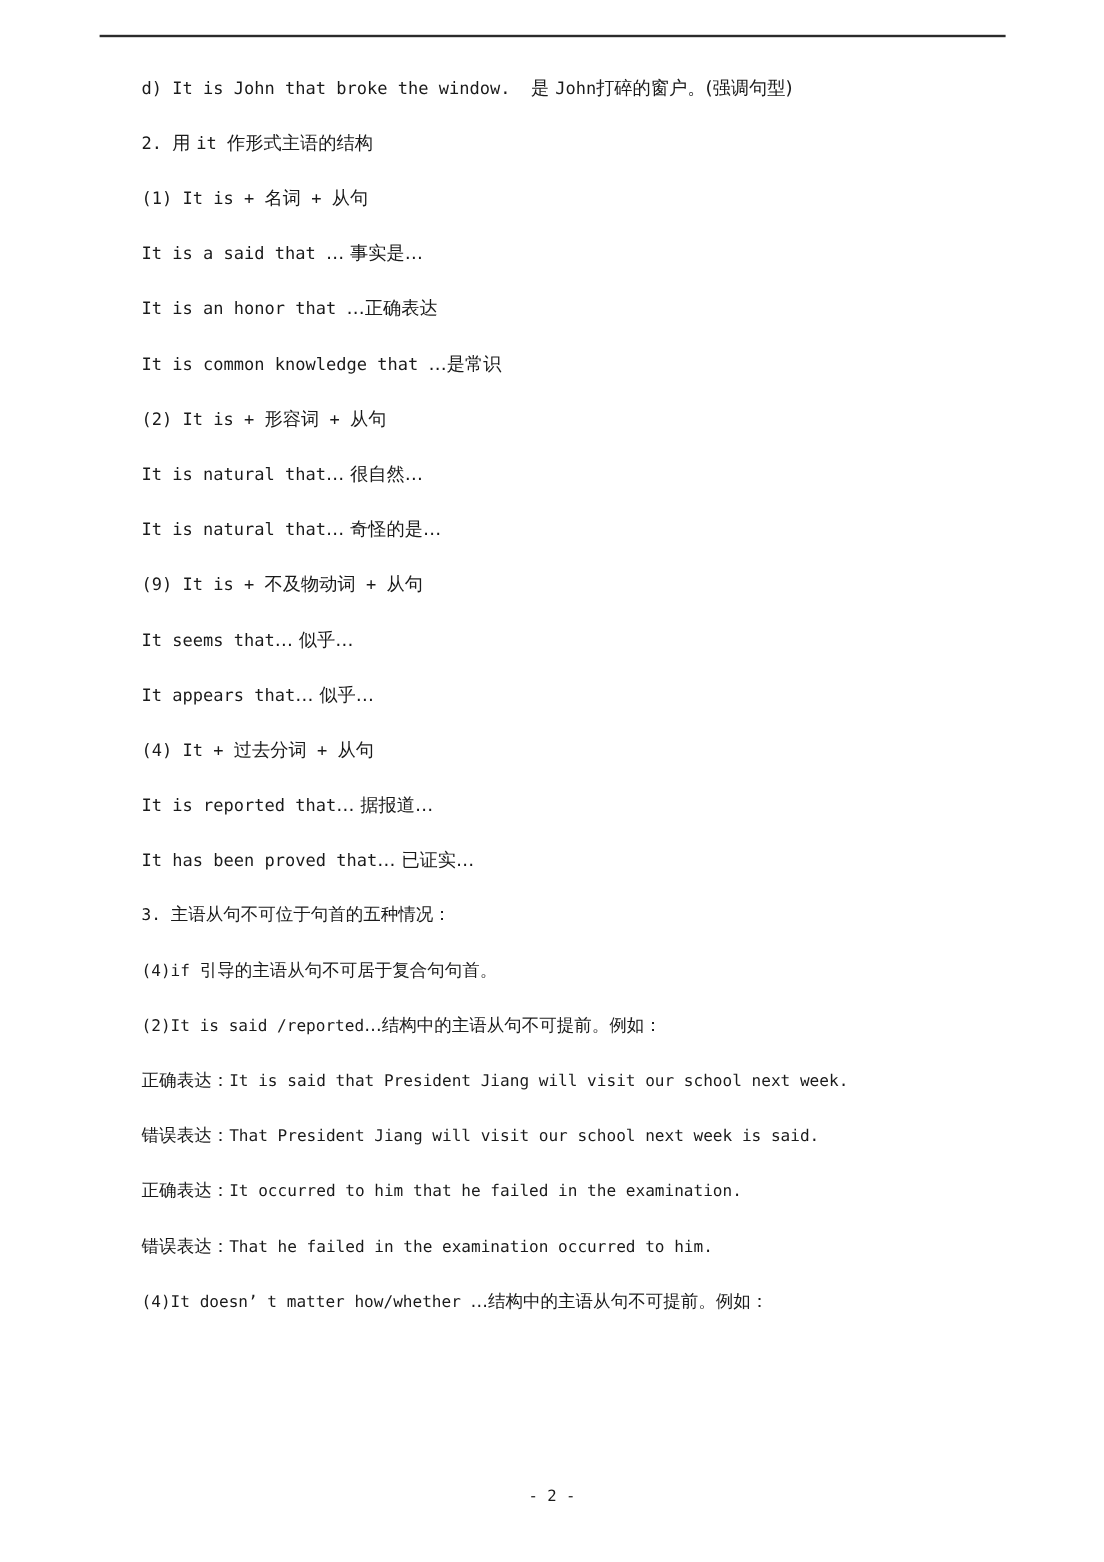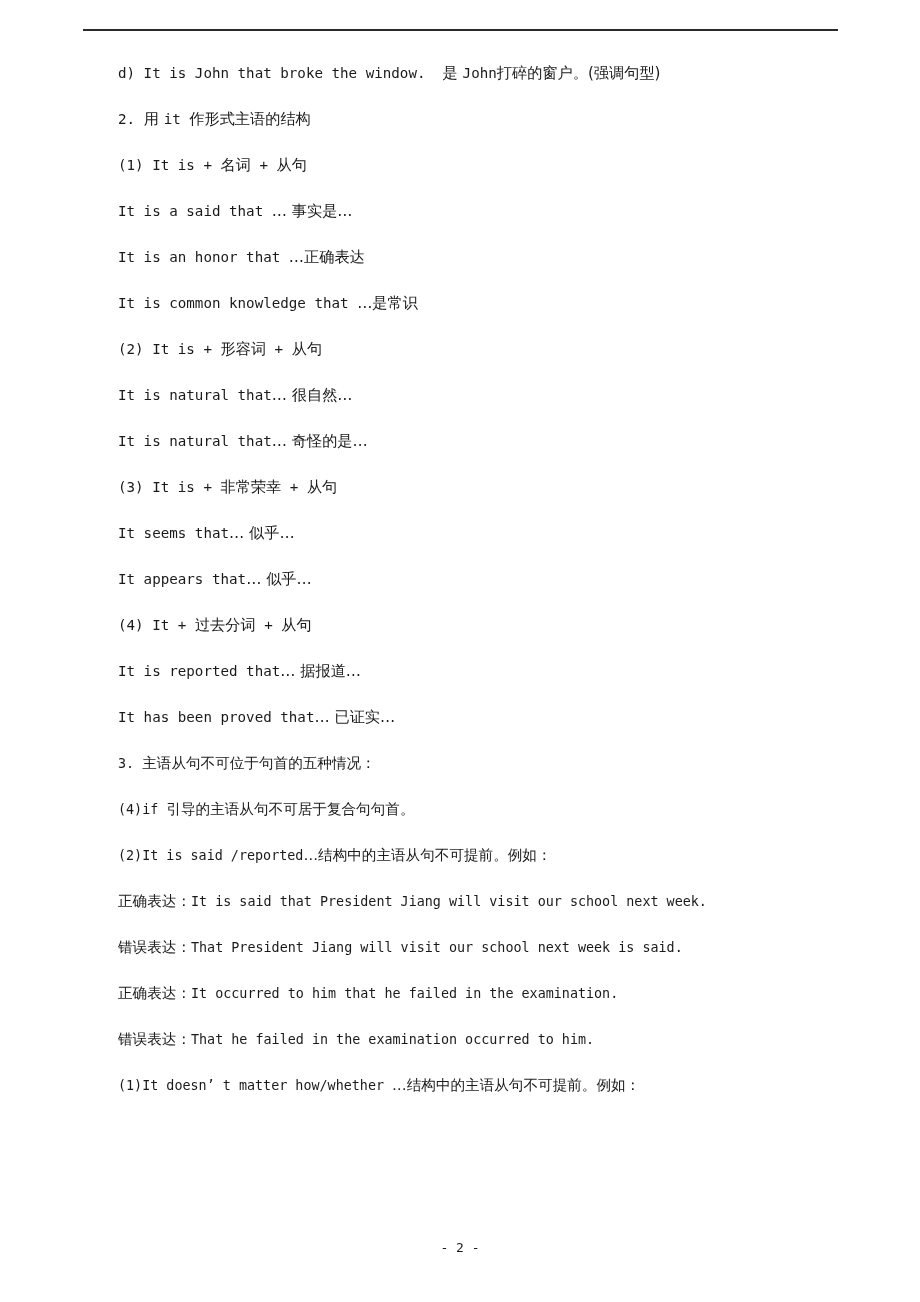--- a/index.html
+++ b/index.html
@@ -92,33 +92,33 @@
   <div class="body-block">
       <div class="line"><span class="en">d) It is John that broke the window.  </span><span class="cn">是 </span><span class="en">John</span><span class="cn">打碎的窗户。(强调句型)</span></div>
       <div class="line"><span class="en">2. </span><span class="cn">用 </span><span class="en">it </span><span class="cn">作形式主语的结构</span></div>
       <div class="line"><span class="en">(1) It is + </span><span class="cn">名词</span><span class="en"> + </span><span class="cn">从句</span></div>
       <div class="line"><span class="en">It is a said that </span><span class="cn">… 事实是…</span></div>
       <div class="line"><span class="en">It is an honor that </span><span class="cn">…正确表达</span></div>
       <div class="line"><span class="en">It is common knowledge that </span><span class="cn">…是常识</span></div>
       <div class="line"><span class="en">(2) It is + </span><span class="cn">形容词</span><span class="en"> + </span><span class="cn">从句</span></div>
       <div class="line"><span class="en">It is natural that</span><span class="cn">… 很自然…</span></div>
       <div class="line"><span class="en">It is natural that</span><span class="cn">… 奇怪的是…</span></div>
-      <div class="line"><span class="en">(3) It is + </span><span class="cn">非常荣幸</span><span class="en"> + </span><span class="cn">从句</span></div>
+      <div class="line"><span class="en">(9) It is + </span><span class="cn">不及物动词</span><span class="en"> + </span><span class="cn">从句</span></div>
       <div class="line"><span class="en">It seems that</span><span class="cn">… 似乎…</span></div>
       <div class="line"><span class="en">It appears that</span><span class="cn">… 似乎…</span></div>
       <div class="line"><span class="en">(4) It + </span><span class="cn">过去分词</span><span class="en"> + </span><span class="cn">从句</span></div>
       <div class="line"><span class="en">It is reported that</span><span class="cn">… 据报道…</span></div>
       <div class="line"><span class="en">It has been proved that</span><span class="cn">… 已证实…</span></div>
       <div class="line sec3"><span class="en">3. </span><span class="cn">主语从句不可位于句首的五种情况：</span></div>
       <div class="line sec3"><span class="en">(4)if </span><span class="cn">引导的主语从句不可居于复合句句首。</span></div>
       <div class="line sec3"><span class="en">(2)It is said /reported</span><span class="cn">…结构中的主语从句不可提前。例如：</span></div>
       <div class="line sec3"><span class="cn">正确表达：</span><span class="en">It is said that President Jiang will visit our school next week.</span></div>
       <div class="line sec3"><span class="cn">错误表达：</span><span class="en">That President Jiang will visit our school next week is said.</span></div>
       <div class="line sec3"><span class="cn">正确表达：</span><span class="en">It occurred to him that he failed in the examination.</span></div>
       <div class="line sec3"><span class="cn">错误表达：</span><span class="en">That he failed in the examination occurred to him.</span></div>
-      <div class="line sec3"><span class="en">(1)It doesn’ t matter how/whether </span><span class="cn">…结构中的主语从句不可提前。例如：</span></div>
+      <div class="line sec3"><span class="en">(4)It doesn’ t matter how/whether </span><span class="cn">…结构中的主语从句不可提前。例如：</span></div>
     </div>
 
   <div class="footer">
     <span>- 2 -</span>
   </div>
 
 </div>
 
 </body></html>

